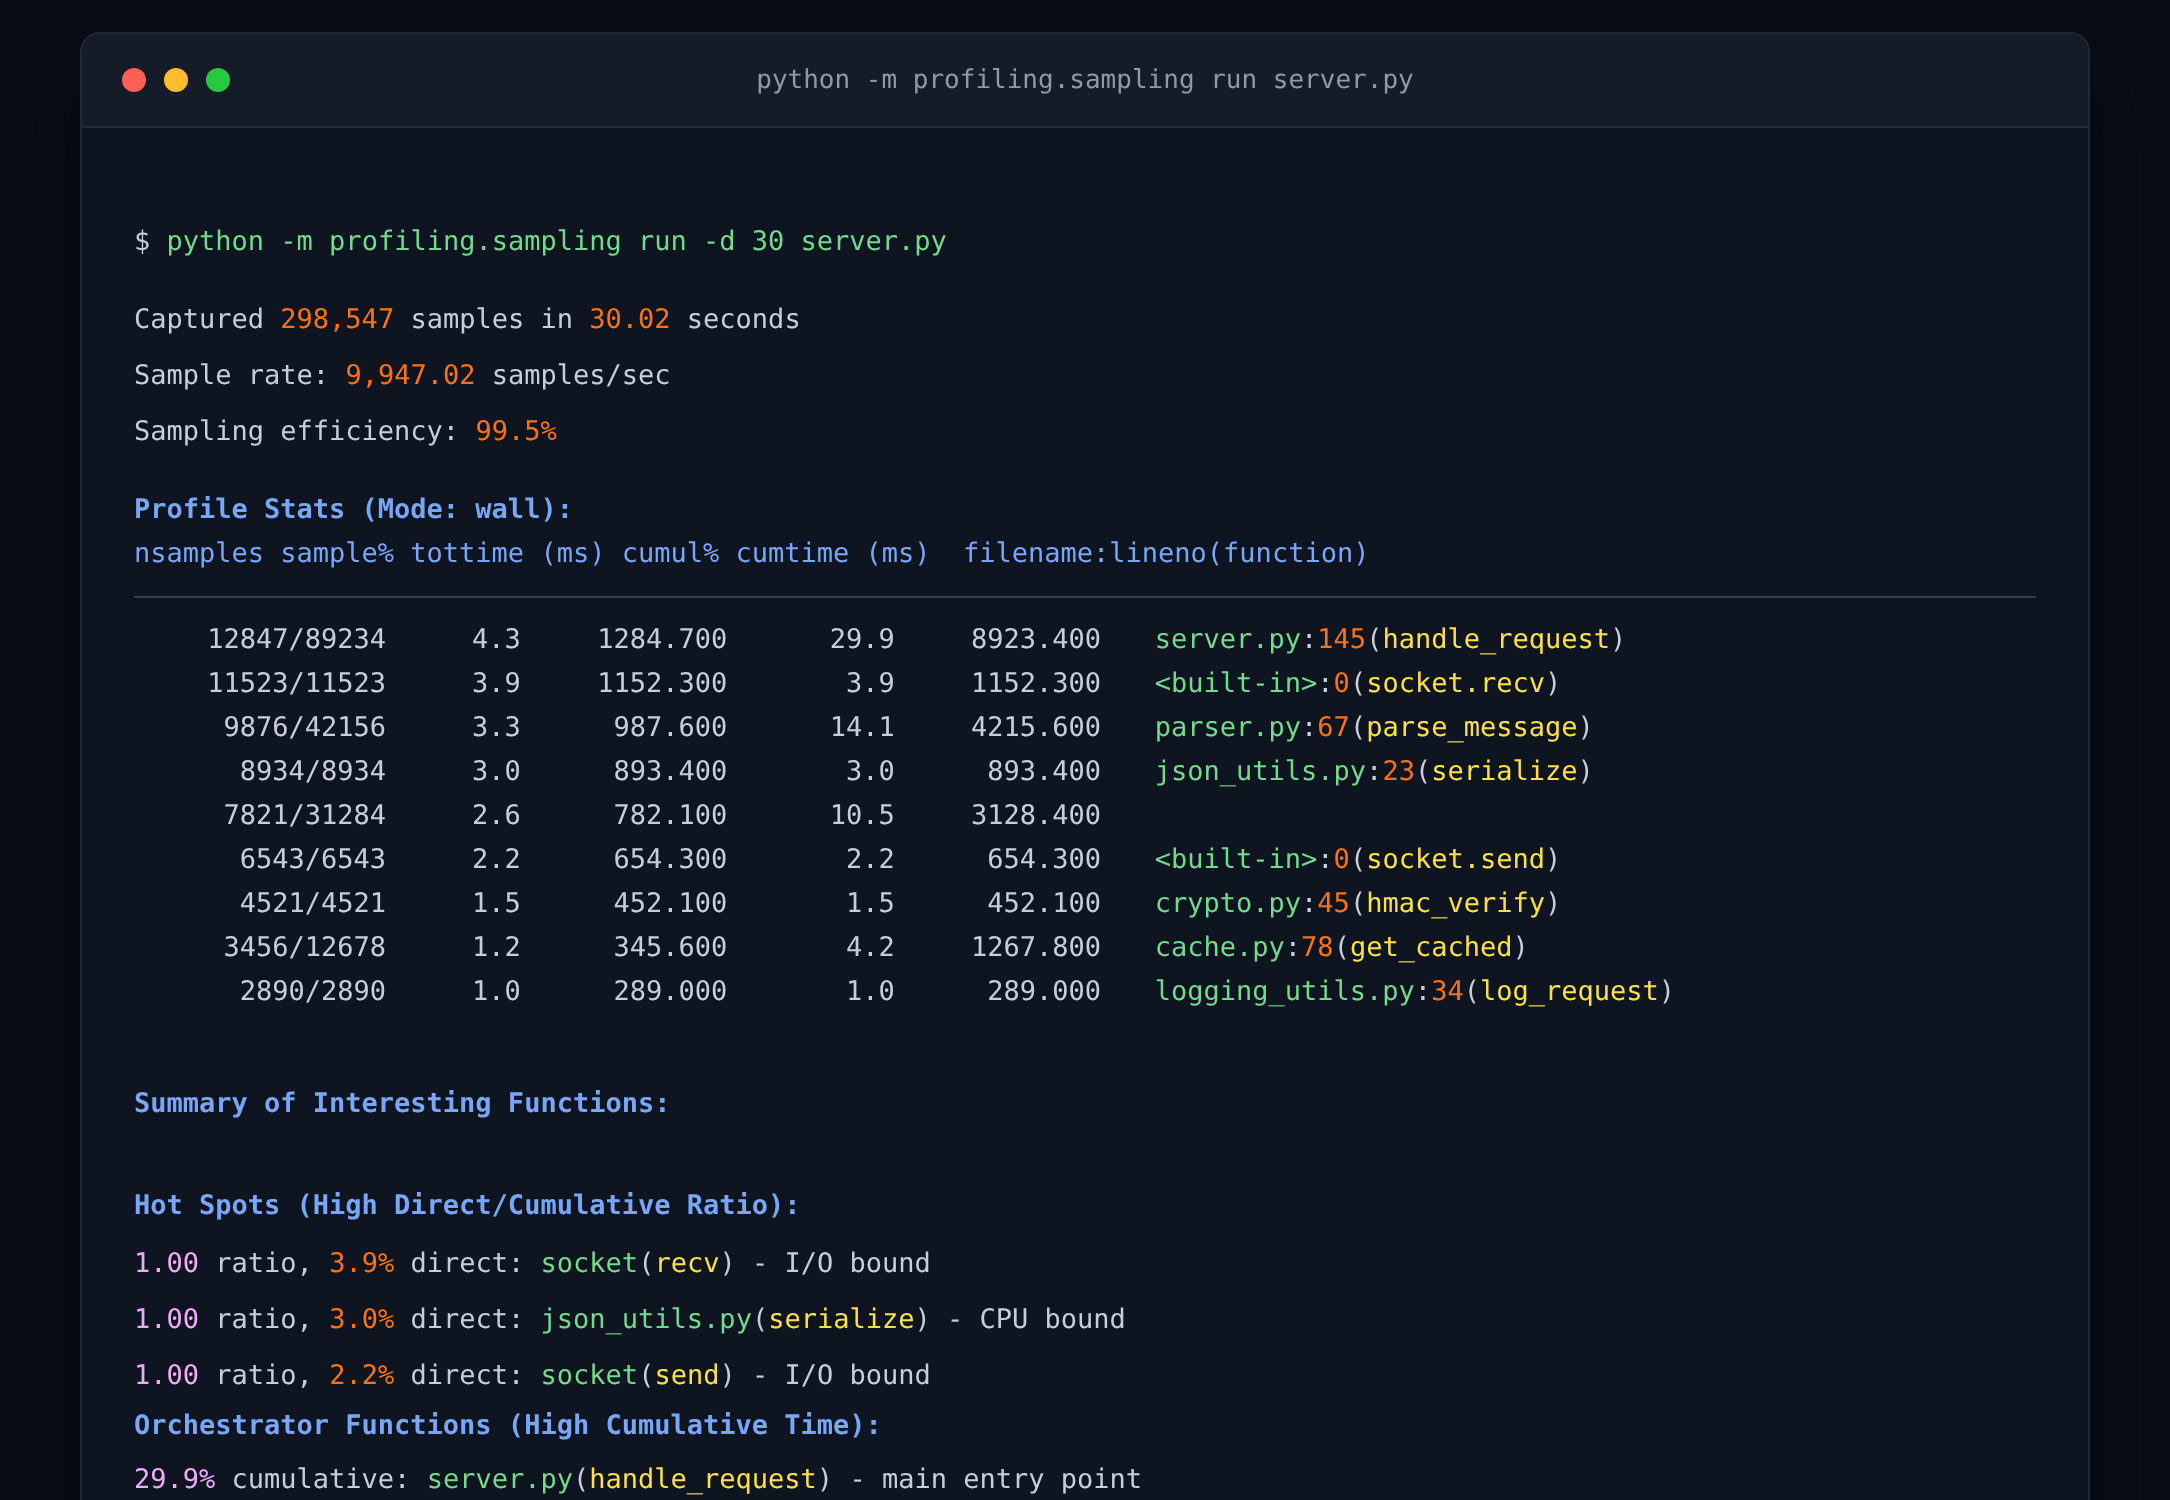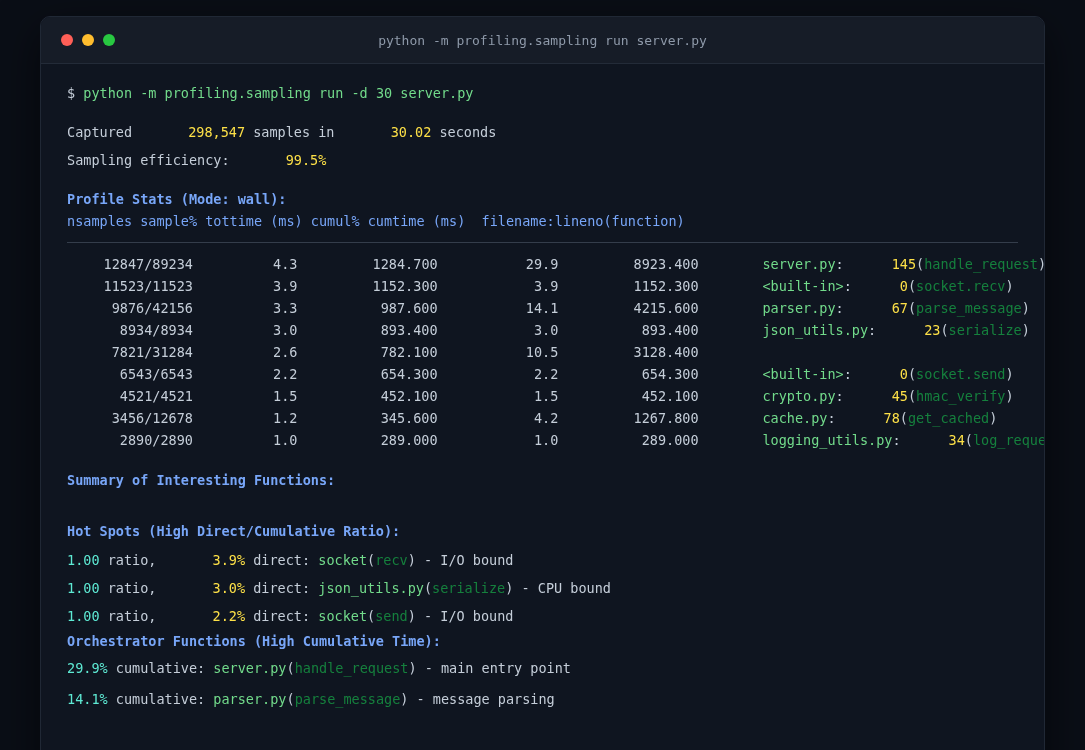--- a/index.html
+++ b/index.html
@@ -12,38 +12,38 @@
   .titlebar { height:47px; background:#161c27; border-bottom:1px solid #232b38;
               display:flex; align-items:center; justify-content:center; position:relative; }
   .lights { position:absolute; left:20px; top:50%; transform:translateY(-50%);
             display:flex; gap:9px; }
   .light { width:12px; height:12px; border-radius:50%; cursor:pointer; }
   .light.red { background:#ff5f57; }
   .light.ylw { background:#ffbd2e; }
   .light.grn { background:#28c841; }
   .title { color:#8e99a9; font-size:13px; }
   .content { padding:18px 26px 0 26px; font-size:13.5px; color:#c5ced9; }
-  .cmd { line-height:22px; }
+  .cmd { line-height:22px;margin-top:28px; }
   .info-block { margin-top:14px; }
   .info-line { line-height:28px; }
   .g  { color:#72db8b; }
-  .y  { color:#fde047;margin-left:48px; }
+  .y  { color:#f97316; }
   .b  { color:#78a6f8; }
-  .r  { color:#5eead4; }
-  .cy { color:#15803d; }
+  .r  { color:#f0abfc; }
+  .cy { color:#fde047; }
   .bold { font-weight:bold; }
   .stats-heading { margin-top:14px; line-height:22px; }
   .cols-header { line-height:22px; white-space:pre; }
   .divider { border-top:1px solid #343d4b; margin:10px 0; height:0; }
-  .trow { display:flex; line-height:22px;gap:37px; }
+  .trow { display:flex; line-height:22px; }
   .c { display:block; text-align:right; flex:none; }
   .c1 { width:15.5ch; } .c2 { width:8.3ch; } .c3 { width:12.7ch; }
   .c4 { width:10.3ch; } .c5 { width:12.7ch; }
   .floc { margin-left:3.3ch; white-space:nowrap; }
-  .summary-heading { margin-top:18px; line-height:22px; }
+  .summary-heading { margin-top:34px; line-height:22px; }
   .hot-heading { margin-top:29px; line-height:22px; }
   .hot-items { margin-top:4px; }
   .hot-item { line-height:28px; }
   .orch-heading { margin-top:0; line-height:22px; }
   .orch-items { margin-top:4px; }
   .orch-item { line-height:25px; }
   .orch-item + .orch-item { margin-top:6px; }
 </style>
 </head>
 <body>
@@ -69,20 +69,25 @@
 
       <div class="info-block">
         <div class="info-line">
           <span>Captured</span>
           <span class="y">298,547</span>
           <span>samples in</span>
           <span class="y">30.02</span>
           <span>seconds</span>
         </div>
         <div class="info-line">
+          <span>Sample rate:</span>
+          <span class="y">9,947.02</span>
+          <span>samples/sec</span>
+        </div>
+        <div class="info-line">
           <span>Sampling efficiency:</span>
           <span class="y">99.5%</span>
         </div>
       </div>
 
       <div class="stats-heading b bold">Profile Stats (Mode: wall):</div>
       <div class="cols-header b">nsamples sample% tottime (ms) cumul% cumtime (ms)  filename:lineno(function)</div>
       <div class="divider"></div>
 
       <div>

